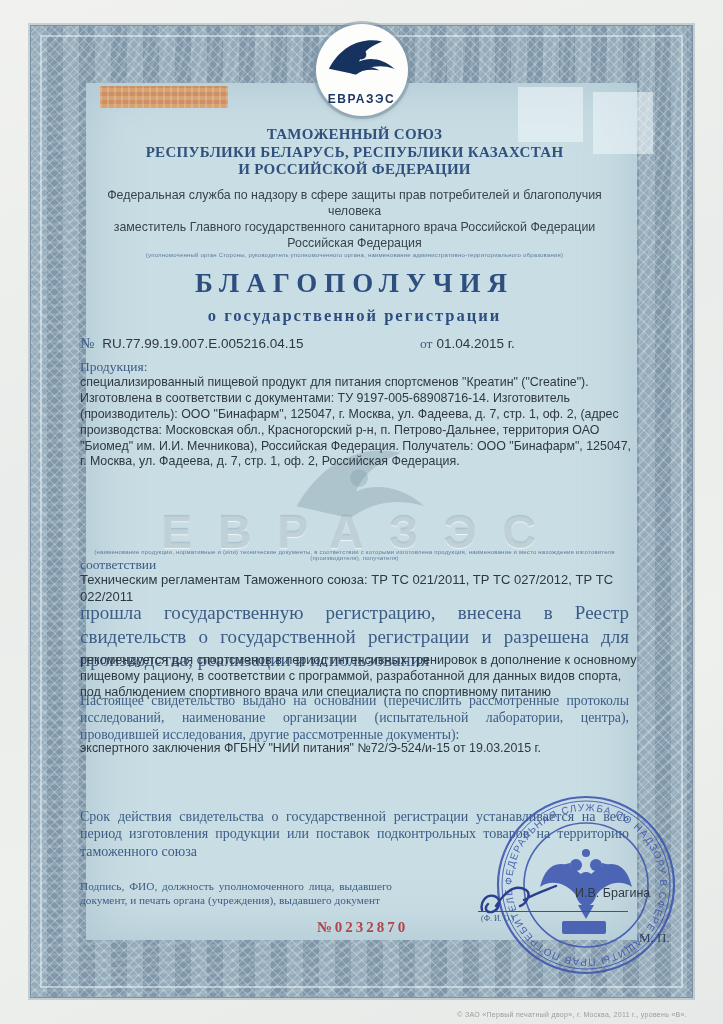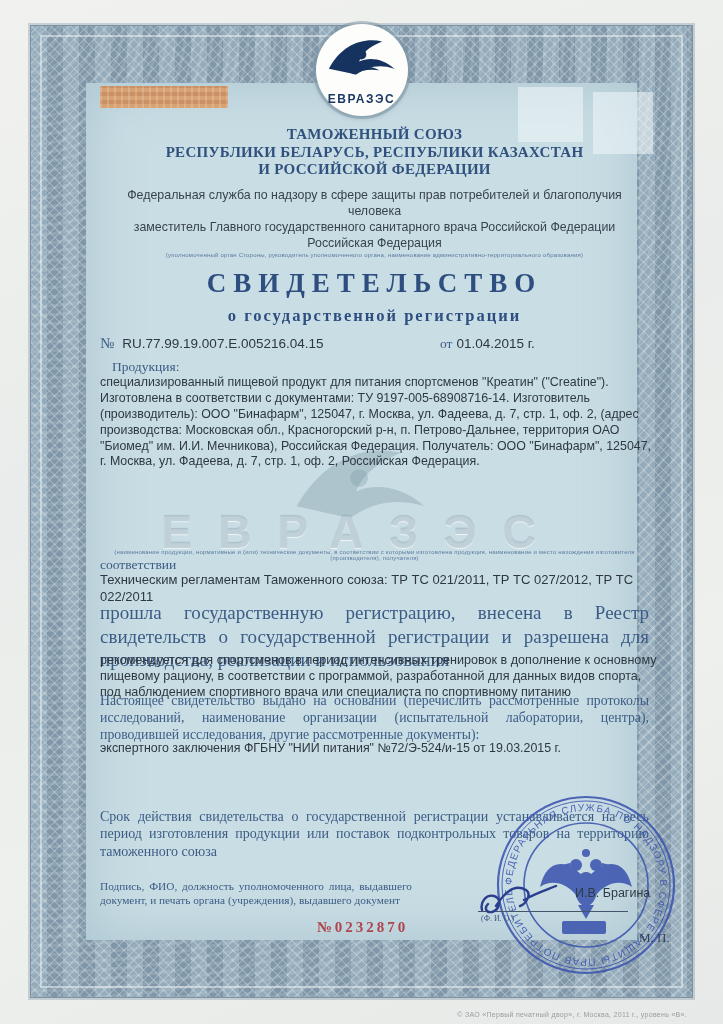--- a/index.html
+++ b/index.html
@@ -56,21 +56,21 @@
     position:absolute;left:100px;top:86px;width:128px;height:22px;z-index:2;
     background:
       repeating-linear-gradient(90deg,rgba(255,255,255,.18) 0 2px,transparent 2px 7px),
       repeating-linear-gradient(0deg,#db9d68 0 4px,#cd8a57 4px 8px);
     opacity:.9;border-radius:1px;
   }
   .light-patch{position:absolute;background:rgba(240,248,250,.55);z-index:2;}
   .lp1{left:518px;top:87px;width:65px;height:55px;}
   .lp2{left:593px;top:92px;width:60px;height:62px;}
   
-  .blk{position:absolute;left:100px;width:549px;z-index:3;}
+  .blk{position:absolute;left:80px;width:549px;z-index:3;}
   .center{text-align:center;}
   .hdr-line{font-family:"Liberation Serif",serif;font-weight:bold;font-size:15px;line-height:1.18;color:#30517e;letter-spacing:.3px;}
   .agency{font-size:12.4px;line-height:1.3;color:#38434e;margin-top:8px;}
   .tiny-caption{font-size:6px;color:#5b7ca0;letter-spacing:.2px;}
   .title-main{font-family:"Liberation Serif",serif;font-weight:bold;font-size:27px;letter-spacing:7px;color:#2e4e80;}
   .title-sub{font-family:"Liberation Serif",serif;font-weight:bold;font-size:16.5px;letter-spacing:2px;color:#2e4e80;margin-top:7px;}
   .numrow{font-size:13.5px;color:#2e3842;}
   .numrow .no{font-family:"Liberation Serif",serif;font-size:15px;color:#3c5c85;margin-right:8px;}
   .numrow .date-wrap{position:absolute;left:340px;top:1px;}
   .numrow .ot{font-family:"Liberation Serif",serif;color:#3c5c85;margin-right:4px;}
@@ -138,32 +138,32 @@
     <div class="agency">
       <div>Федеральная служба по надзору в сфере защиты прав потребителей и благополучия человека</div>
       <div>заместитель Главного государственного санитарного врача Российской Федерации</div>
       <div>Российская Федерация</div>
     </div>
   </div>
 
   <div class="blk center tiny-caption" style="top:252px;">(уполномоченный орган Стороны, руководитель уполномоченного органа, наименование административно-территориального образования)</div>
 
   <div class="blk center" style="top:268px;">
-    <div class="title-main">СВИДЕТЕЛЬСТВО</div>
+    <div class="title-main">БЛАГОПОЛУЧИЯ</div>
     <div class="title-sub">о государственной регистрации</div>
   </div>
 
   <div class="blk numrow" style="top:335px;">
     <span class="no">№</span><span>RU.77.99.19.007.Е.005216.04.15</span>
     <span class="date-wrap">
       <span class="ot">от</span><span>01.04.2015 г.</span>
     </span>
   </div>
 
-  <div class="blk label-serif" style="top:359px;margin-left:12px;">Продукция:</div>
+  <div class="blk label-serif" style="top:359px;">Продукция:</div>
   <div class="blk body-sans" style="top:375px;width:556px;">специализированный пищевой продукт для питания спортсменов "Креатин" ("Creatine"). Изготовлена в соответствии с документами: ТУ 9197-005-68908716-14. Изготовитель (производитель): ООО "Бинафарм", 125047, г. Москва, ул. Фадеева, д. 7, стр. 1, оф. 2, (адрес производства: Московская обл., Красногорский р-н, п. Петрово-Дальнее, территория ОАО "Биомед" им. И.И. Мечникова), Российская Федерация. Получатель: ООО "Бинафарм", 125047, г. Москва, ул. Фадеева, д. 7, стр. 1, оф. 2, Российская Федерация.</div>
 
   <div class="blk center tiny-caption" style="top:549px;">(наименование продукции, нормативные и (или) технические документы, в соответствии с которыми изготовлена продукция, наименование и место нахождения изготовителя (производителя), получателя)</div>
 
   <div class="blk label-serif" style="top:557px;">соответствии</div>
   <div class="blk body-sans" style="top:572px;font-size:13px;width:560px;">Техническим регламентам Таможенного союза: ТР ТС 021/2011, ТР ТС 027/2012, ТР ТС 022/2011</div>
 
   <div class="blk para-serif" style="top:601px;">прошла государственную регистрацию, внесена в Реестр свидетельств о государственной регистрации и разрешена для производства, реализации и использования</div>
   <div class="blk body-sans" style="top:652px;font-size:12.6px;width:560px;">рекомендуется для спортсменов в период интенсивных тренировок в дополнение к основному пищевому рациону, в соответствии с программой, разработанной для данных видов спорта, под наблюдением спортивного врача или специалиста по спортивному питанию</div>
   <div class="blk para-serif" style="top:692px;font-size:13.8px;">Настоящее свидетельство выдано на основании (перечислить рассмотренные протоколы исследований, наименование организации (испытательной лаборатории, центра), проводившей исследования, другие рассмотренные документы):</div>

